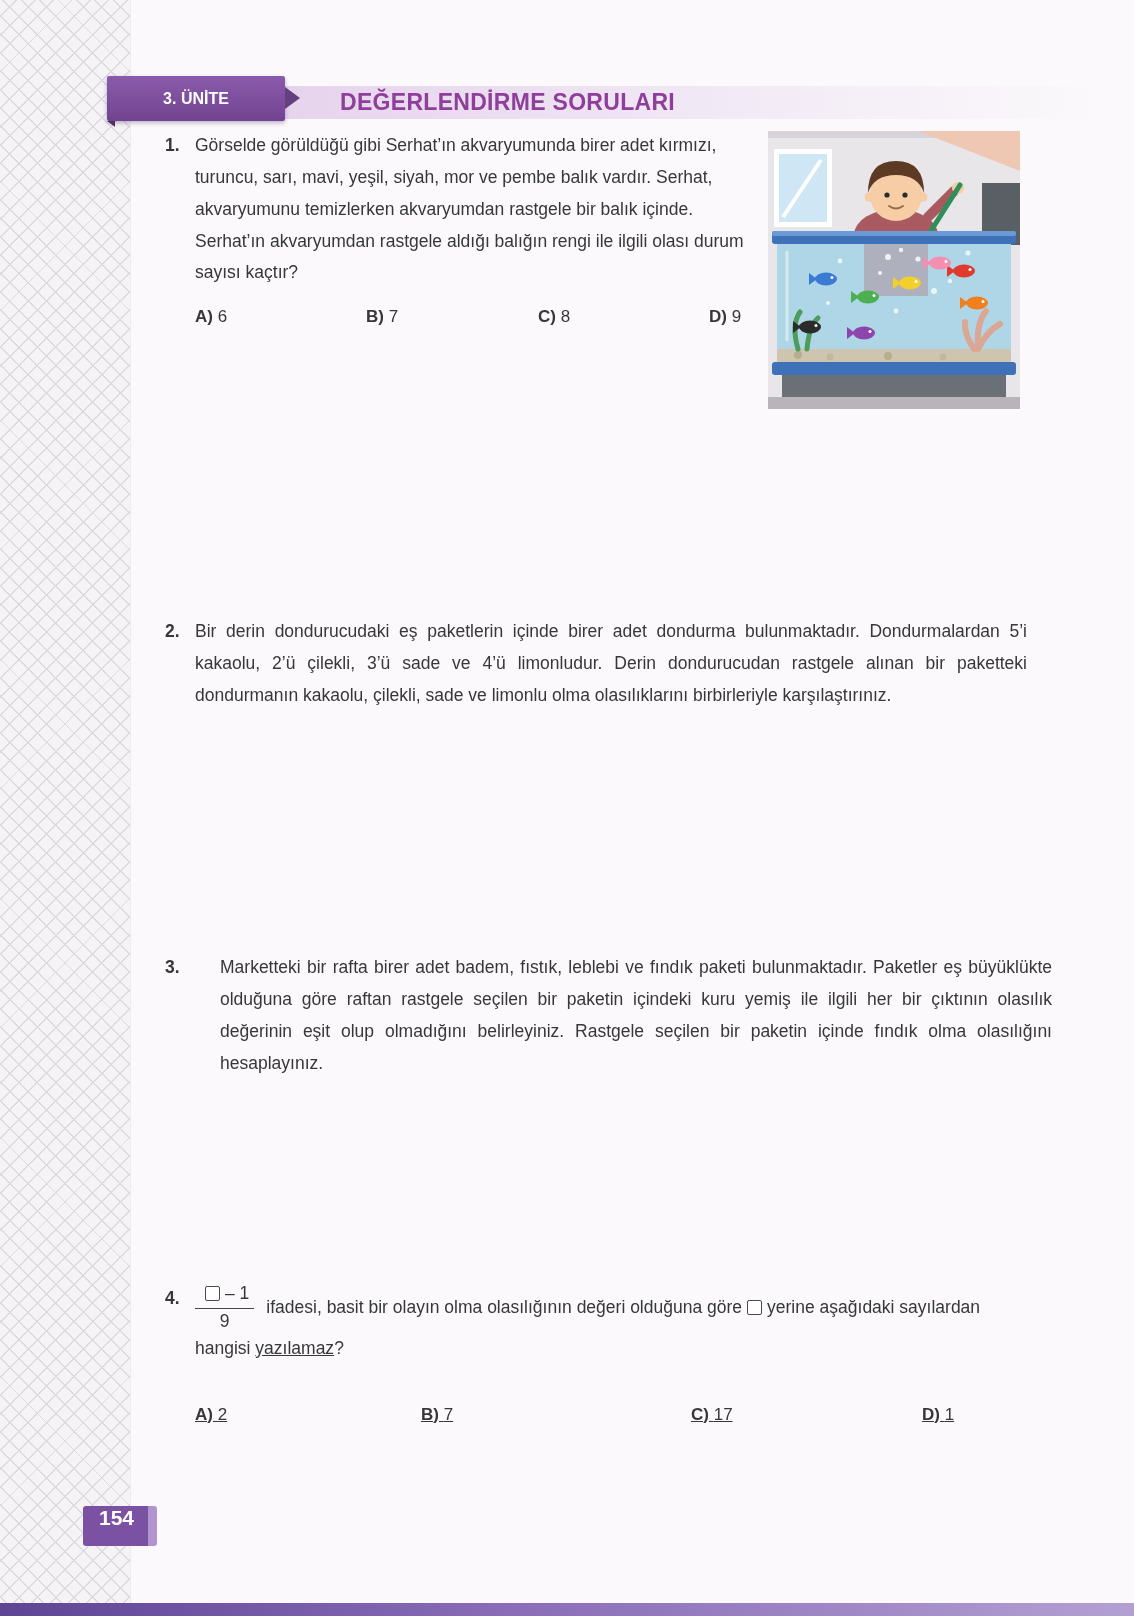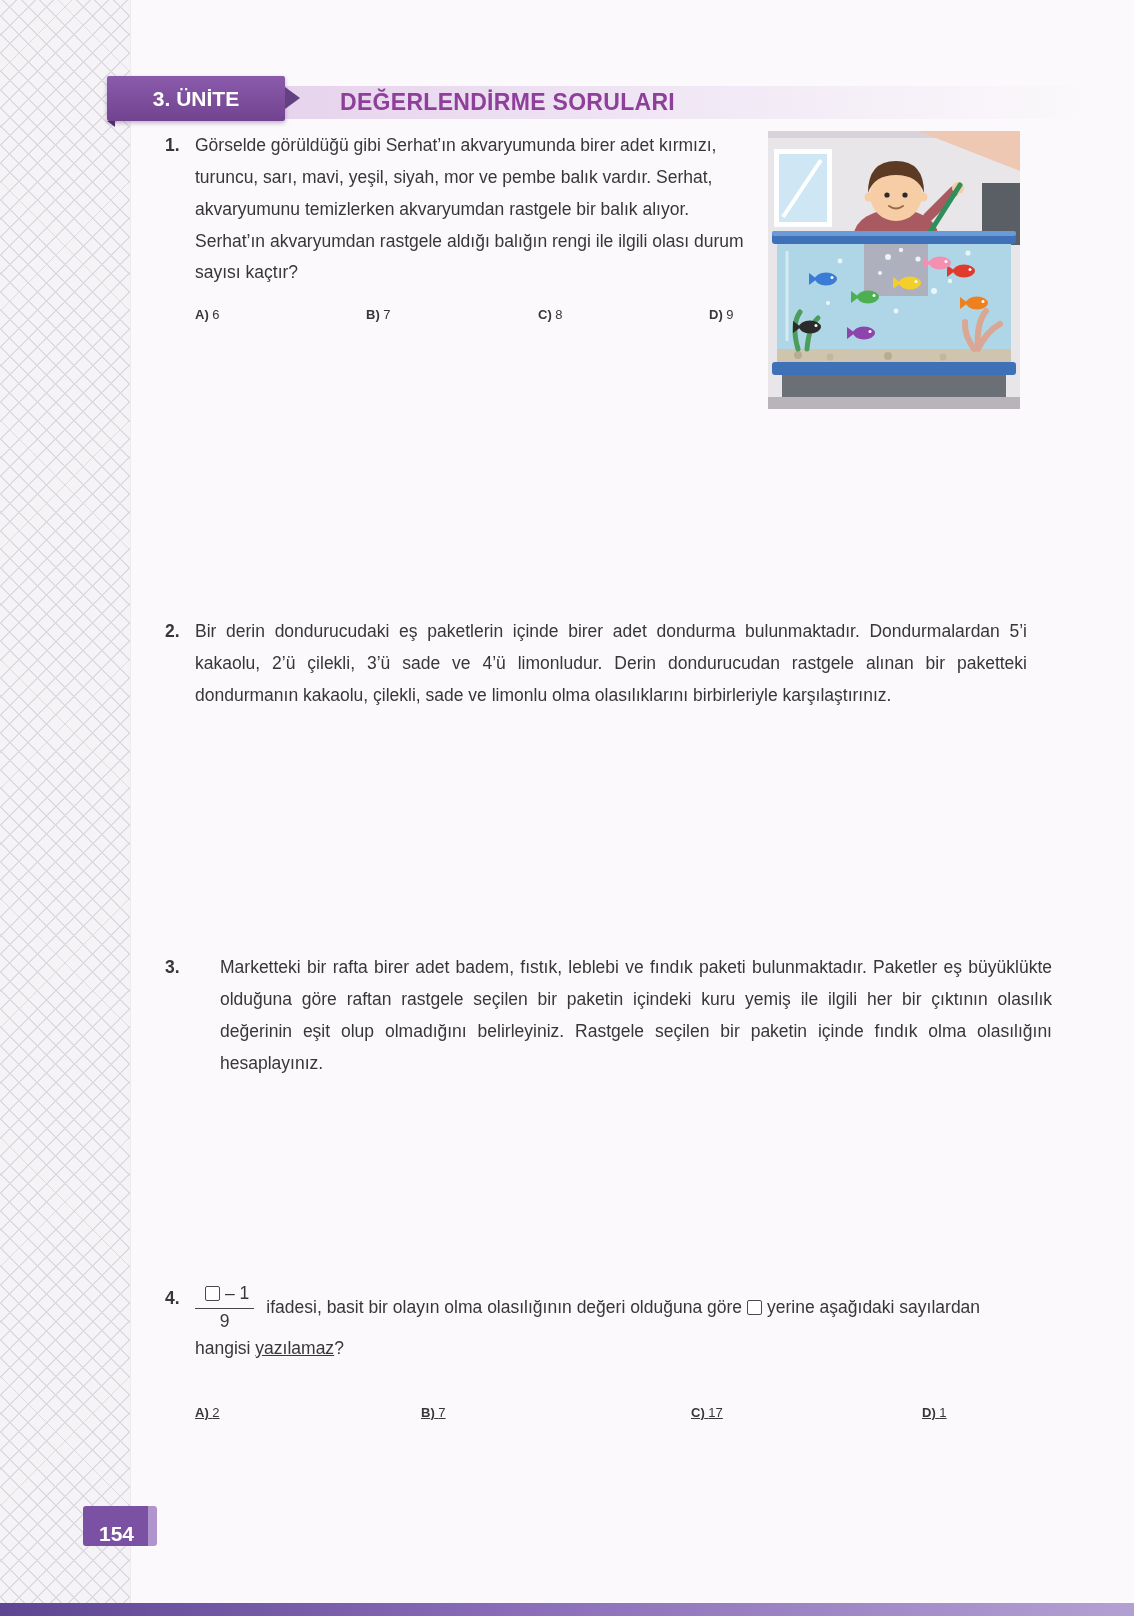--- a/index.html
+++ b/index.html
@@ -27,21 +27,21 @@
   .title-bar {
     position: absolute; left: 260px; top: 86px; width: 874px; height: 33px;
     background: linear-gradient(to right, #e6d2ec 0%, #f2eaf6 55%, rgba(248,245,250,0) 96%);
     display: flex; align-items: center; padding-left: 60px;
   }
   .title-text { color: #8e3f9a; font-weight: bold; font-size: 23px; letter-spacing: .3px; margin-left: 20px; }
   .ribbon {
     position: absolute; left: 107px; top: 76px; width: 178px; height: 45px;
     background: linear-gradient(180deg, #8a5bab, #71438f);
     color: #fff; display: flex; align-items: center; justify-content: center;
-    font-size: 21px; font-weight: bold; border-radius: 2px;
+    font-size: 16px; font-weight: bold; border-radius: 2px;
     box-shadow: 0 2px 4px rgba(80,40,110,.35);
   }
   .ribbon::after {
     content: ""; position: absolute; right: -15px; top: 11px;
     border-top: 11px solid transparent; border-bottom: 11px solid transparent;
     border-left: 15px solid #63407f;
   }
   .ribbon::before {
     content: ""; position: absolute; left: 0; bottom: -6px;
     border-top: 6px solid #4e2f66; border-left: 8px solid transparent;
@@ -55,21 +55,21 @@
 
   .q1 { left: 165px; top: 130px; width: 860px; }
   .q1 .qtext { width: 562px; }
   .q2 { left: 165px; top: 616px; width: 862px; }
   .q2 .qtext { width: 832px; text-align: justify; }
   .q3 { left: 165px; top: 952px; width: 862px; }
   .q3 .qtext { width: 832px; text-align: justify; margin-left: 25px; }
   .q4 { left: 165px; top: 1283px; width: 862px; }
   .q4 .qtext { width: 832px; }
 
-  .options { font-size: 13px; }
+  .options { font-size: 17px; }
   .opt-label { font-weight: bold; }
   .options-q1 { margin-top: 18px; display: grid; grid-template-columns: 171px 172px 171px auto; width: 600px; }
   .options-q4 { margin-top: 40px; display: grid; grid-template-columns: 226px 270px 231px auto; width: 832px; text-decoration: underline; }
   .option { white-space: nowrap; }
 
   
   .fraction {
     display: inline-block; vertical-align: middle; text-align: center;
     margin-right: 12px; line-height: 1.25;
   }
@@ -82,21 +82,21 @@
   }
   .underlined { text-decoration: underline; }
 
   
   .illustration { position: absolute; left: 768px; top: 131px; width: 252px; height: 278px; }
   .illustration svg { display: block; width: 100%; height: 100%; }
 
   
   .page-tab {
     position: absolute; left: 83px; bottom: 70px; height: 40px;
-    display: flex; align-items: flex-end;
+    display: flex; align-items: flex-start;
     background: #7b51a3; color: #fff; font-weight: bold; font-size: 21px;
     padding: 0 14px 0 16px; border-radius: 3px 0 0 3px;
   }
   .page-tab::after {
     content: ""; position: absolute; right: -9px; top: 0; width: 9px; height: 100%;
     background: #b193ce; border-radius: 0 3px 3px 0;
   }
   .bottom-bar {
     position: absolute; left: 0; bottom: 0; width: 100%; height: 13px;
     background: linear-gradient(to right, #5e4695, #8a6cb8 45%, #b3a0d3 100%);
@@ -110,21 +110,21 @@
 <div class="title-bar">
   <span class="title-text">DEĞERLENDİRME SORULARI</span>
 </div>
 <div class="ribbon">
   <span>3. ÜNİTE</span>
 </div>
 
 <section class="question q1">
   <span class="qnum">1.</span>
   <div class="qcontent">
-    <p class="qtext">Görselde görüldüğü gibi Serhat’ın akvaryumunda birer adet kırmızı, turuncu, sarı, mavi, yeşil, siyah, mor ve pembe balık vardır. Serhat, akvaryumunu temizlerken akvaryumdan rastgele bir balık alıyor. Serhat’ın akvaryumdan rastgele aldığı balığın rengi ile ilgili olası durum sayısı kaçtır?</p>
+    <p class="qtext">Görselde görüldüğü gibi Serhat’ın akvaryumunda birer adet kırmızı, turuncu, sarı, mavi, yeşil, siyah, mor ve pembe balık vardır. Serhat, akvaryumunu temizlerken akvaryumdan rastgele bir balık içinde. Serhat’ın akvaryumdan rastgele aldığı balığın rengi ile ilgili olası durum sayısı kaçtır?</p>
     <div class="options options-q1">
       <span class="option"><span class="opt-label">A)</span> <span>6</span></span>
       <span class="option"><span class="opt-label">B)</span> <span>7</span></span>
       <span class="option"><span class="opt-label">C)</span> <span>8</span></span>
       <span class="option"><span class="opt-label">D)</span> <span>9</span></span>
     </div>
   </div>
 </section>
 
 <div class="illustration">

